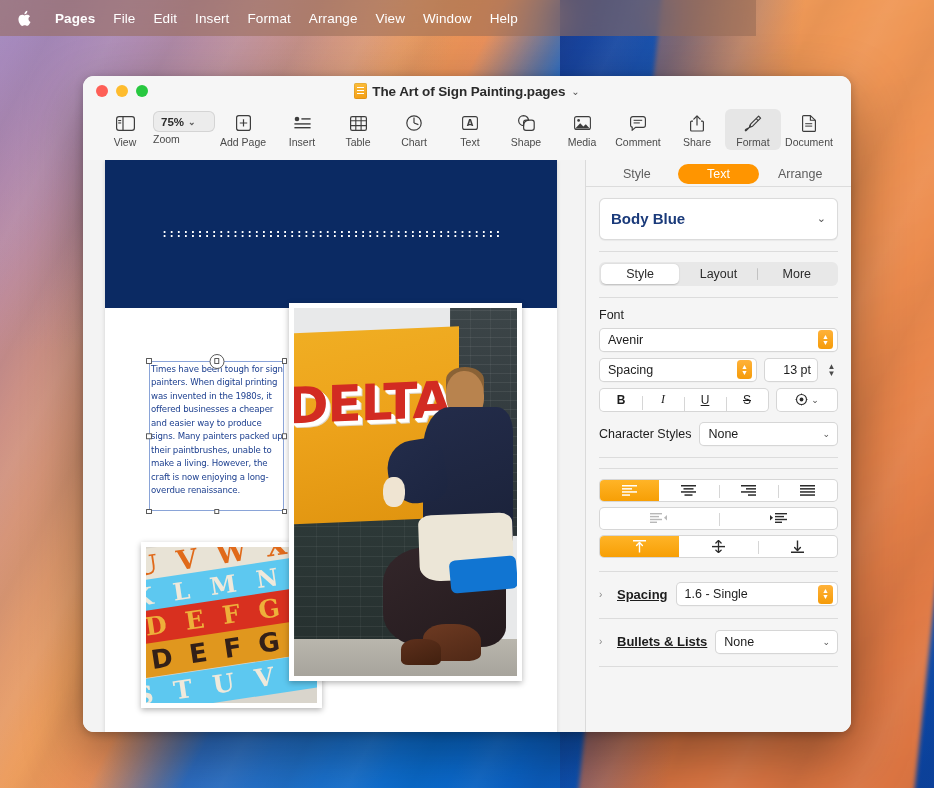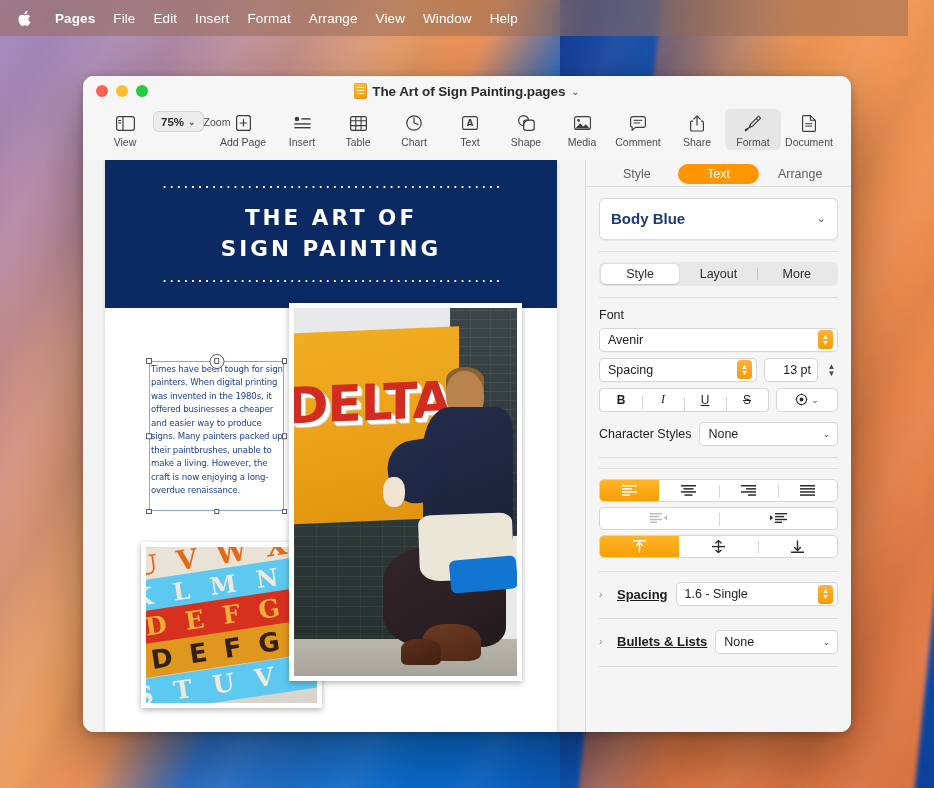--- a/index.html
+++ b/index.html
@@ -55,21 +55,21 @@
     position:absolute; right:0; top:0; width:40%; height:100%;
     background:linear-gradient(100deg, rgba(20,60,150,0.95) 0%, rgba(20,60,150,0.55) 22%, rgba(20,60,150,0.0) 48%);
   }
   .wp-tl{
     position:absolute; left:-10%; top:-10%; width:60%; height:55%;
     background:radial-gradient(ellipse at 20% 10%, rgba(160,140,200,0.85) 0%, rgba(160,140,200,0) 70%);
   }
 
   
   #menubar{
-    position:absolute; left:0; top:0; width:908px; height:36px;
+    position:absolute; left:0; top:0; width:756px; height:36px;
     background:rgba(150,105,82,0.52);
     backdrop-filter:blur(18px);
     display:flex; align-items:center;
     padding-left:14px;
     color:#fff;
     font-size:13.5px;
     z-index:20;
   }
   .apple-logo{
     width:22px; height:22px; display:flex; align-items:center; justify-content:center;
@@ -131,21 +131,21 @@
   .tb-item{
     display:flex; flex-direction:column; align-items:center; justify-content:flex-start;
     width:56px; padding-top:2px; border-radius:6px;
   }
   .tb-item.active{ background:#e6e6e6; padding-bottom:2px;}
   .tb-ic{ height:24px; display:flex; align-items:center; justify-content:center; }
   .tb-ic svg{ display:block; }
   .tb-lbl{ font-size:10.5px; color:#4a4a4a; margin-top:1px; white-space:nowrap; }
   .tb-sp{ flex:1; }
   .zoom-box{
-    display:flex; align-items:center; width:62px; padding-top:2px;
+    display:flex; flex-direction:column; width:62px; padding-top:2px;
   }
   .zoom-pill{
     display:flex; align-items:center; gap:4px;
     background:#ececec; border:0.5px solid rgba(0,0,0,0.10);
     border-radius:6px; padding:2px 7px; height:21px;
     font-size:11.5px; color:#2b2b2b; font-weight:600;
   }
   .zoom-pill .cv{ font-size:9px; color:#5a5a5a; }
 
   
@@ -621,24 +621,20 @@
 
   </div>
 
   <div id="appbody">
 
     <div id="canvas">
       <div id="page">
 
         <div class="banner" style="background: rgb(11, 42, 99);">
           <div class="dotrule"></div>
-          <div class="banner-title">
-            <div>THE ART OF</div>
-            <div>SIGN PAINTING</div>
-          </div>
           <div class="dotrule"></div>
         </div>
 
         <div class="photo" id="photo-abc">
           <div class="ph-in">
             <div class="abc">
               <div class="abc-row abc-r1">U V W X Y</div>
               <div class="abc-row abc-r2">J K L M N O P</div>
               <div class="abc-row abc-r3">C D E F G H I</div>
               <div class="abc-row abc-r4">C D E F G H I</div>

